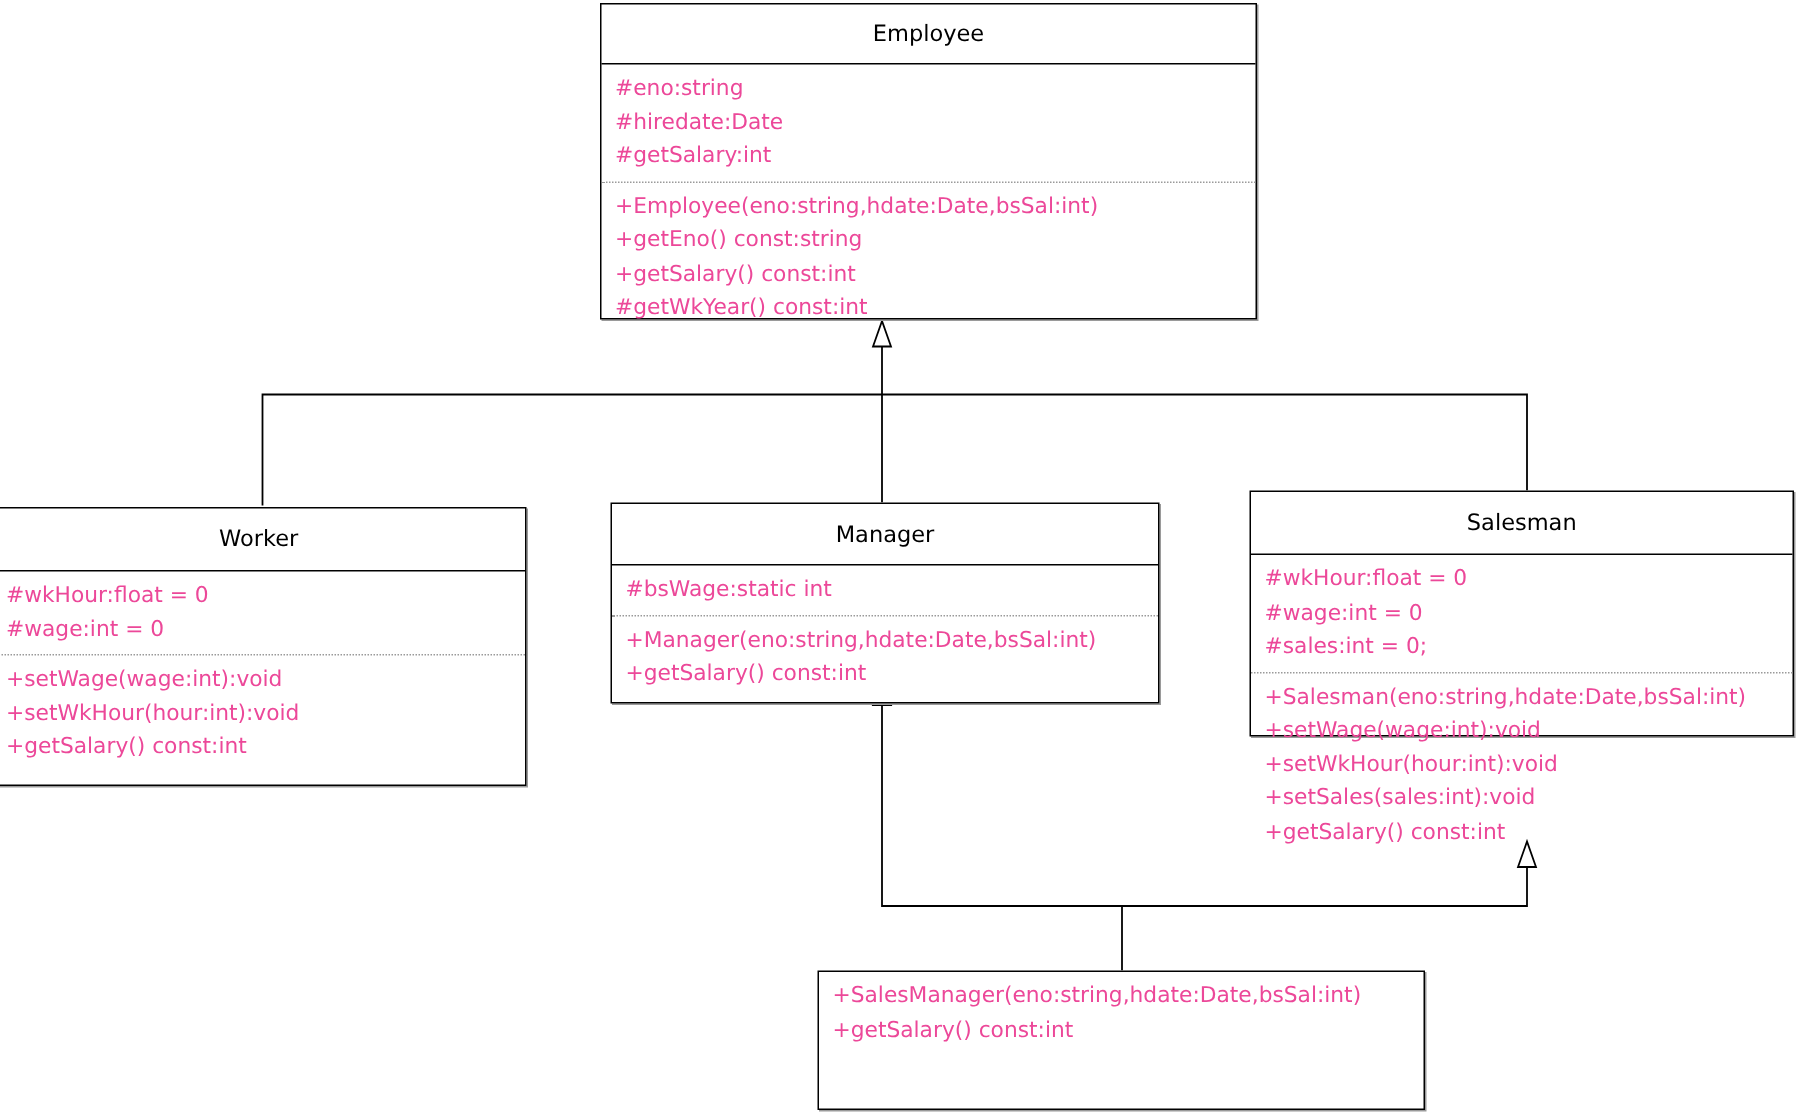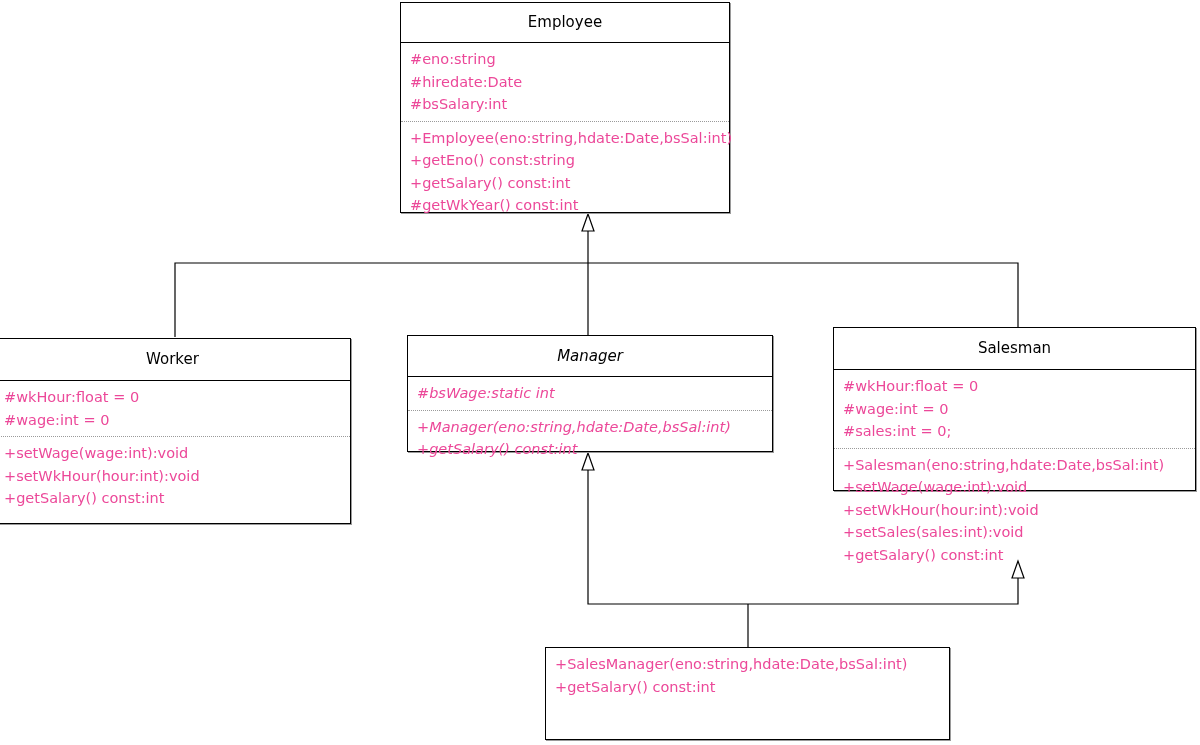--- a/index.html
+++ b/index.html
@@ -51,25 +51,25 @@
     border-bottom: 1px dotted #9a9a9a;
   }
   .member {
     font-size: 14.5px;
     color: #ec4899;
     line-height: 22.5px;
     white-space: nowrap;
   }
 
   
-  #cls-employee    { left: 400px; top: 2px;   width: 330px; height: 211px; }
+  #cls-employee    { left: 400px; top: 2px;   width: 438px; height: 211px; }
   #cls-employee   .class-name { height: 40px; }
   #cls-worker      { left: -6px;  top: 338px; width: 357px; height: 186px; }
   #cls-worker     .class-name { height: 42px; }
-  #cls-manager     { left: 407px; top: 335px; width: 366px; height: 117px; font-style: italic; }
+  #cls-manager     { left: 407px; top: 335px; width: 366px; height: 134px; }
   #cls-manager    .class-name { height: 41px; }
   #cls-salesman    { left: 833px; top: 327px; width: 363px; height: 164px; }
   #cls-salesman   .class-name { height: 42px; }
   #cls-salesmanager{ left: 545px; top: 647px; width: 405px; height: 93px; }
   #cls-salesmanager .class-name { height: 34px; }
 </style>
 </head>
 <body>
 
 <div id="canvas">
@@ -94,21 +94,21 @@
       <polygon points="588,453 582,470 594,470"></polygon>
       <polygon points="1018,561 1012,578 1024,578"></polygon>
     </g>
   </svg>
 
   <div class="uml-class" id="cls-employee">
     <div class="class-name">Employee</div>
     <div class="compartment attrs">
       <div class="member">#eno:string</div>
       <div class="member">#hiredate:Date</div>
-      <div class="member">#bsSalary:int</div>
+      <div class="member">#getSalary:int</div>
     </div>
     <div class="compartment ops">
       <div class="member">+Employee(eno:string,hdate:Date,bsSal:int)</div>
       <div class="member">+getEno() const:string</div>
       <div class="member">+getSalary() const:int</div>
       <div class="member">#getWkYear() const:int</div>
     </div>
   </div>
 
   <div class="uml-class" id="cls-worker">

